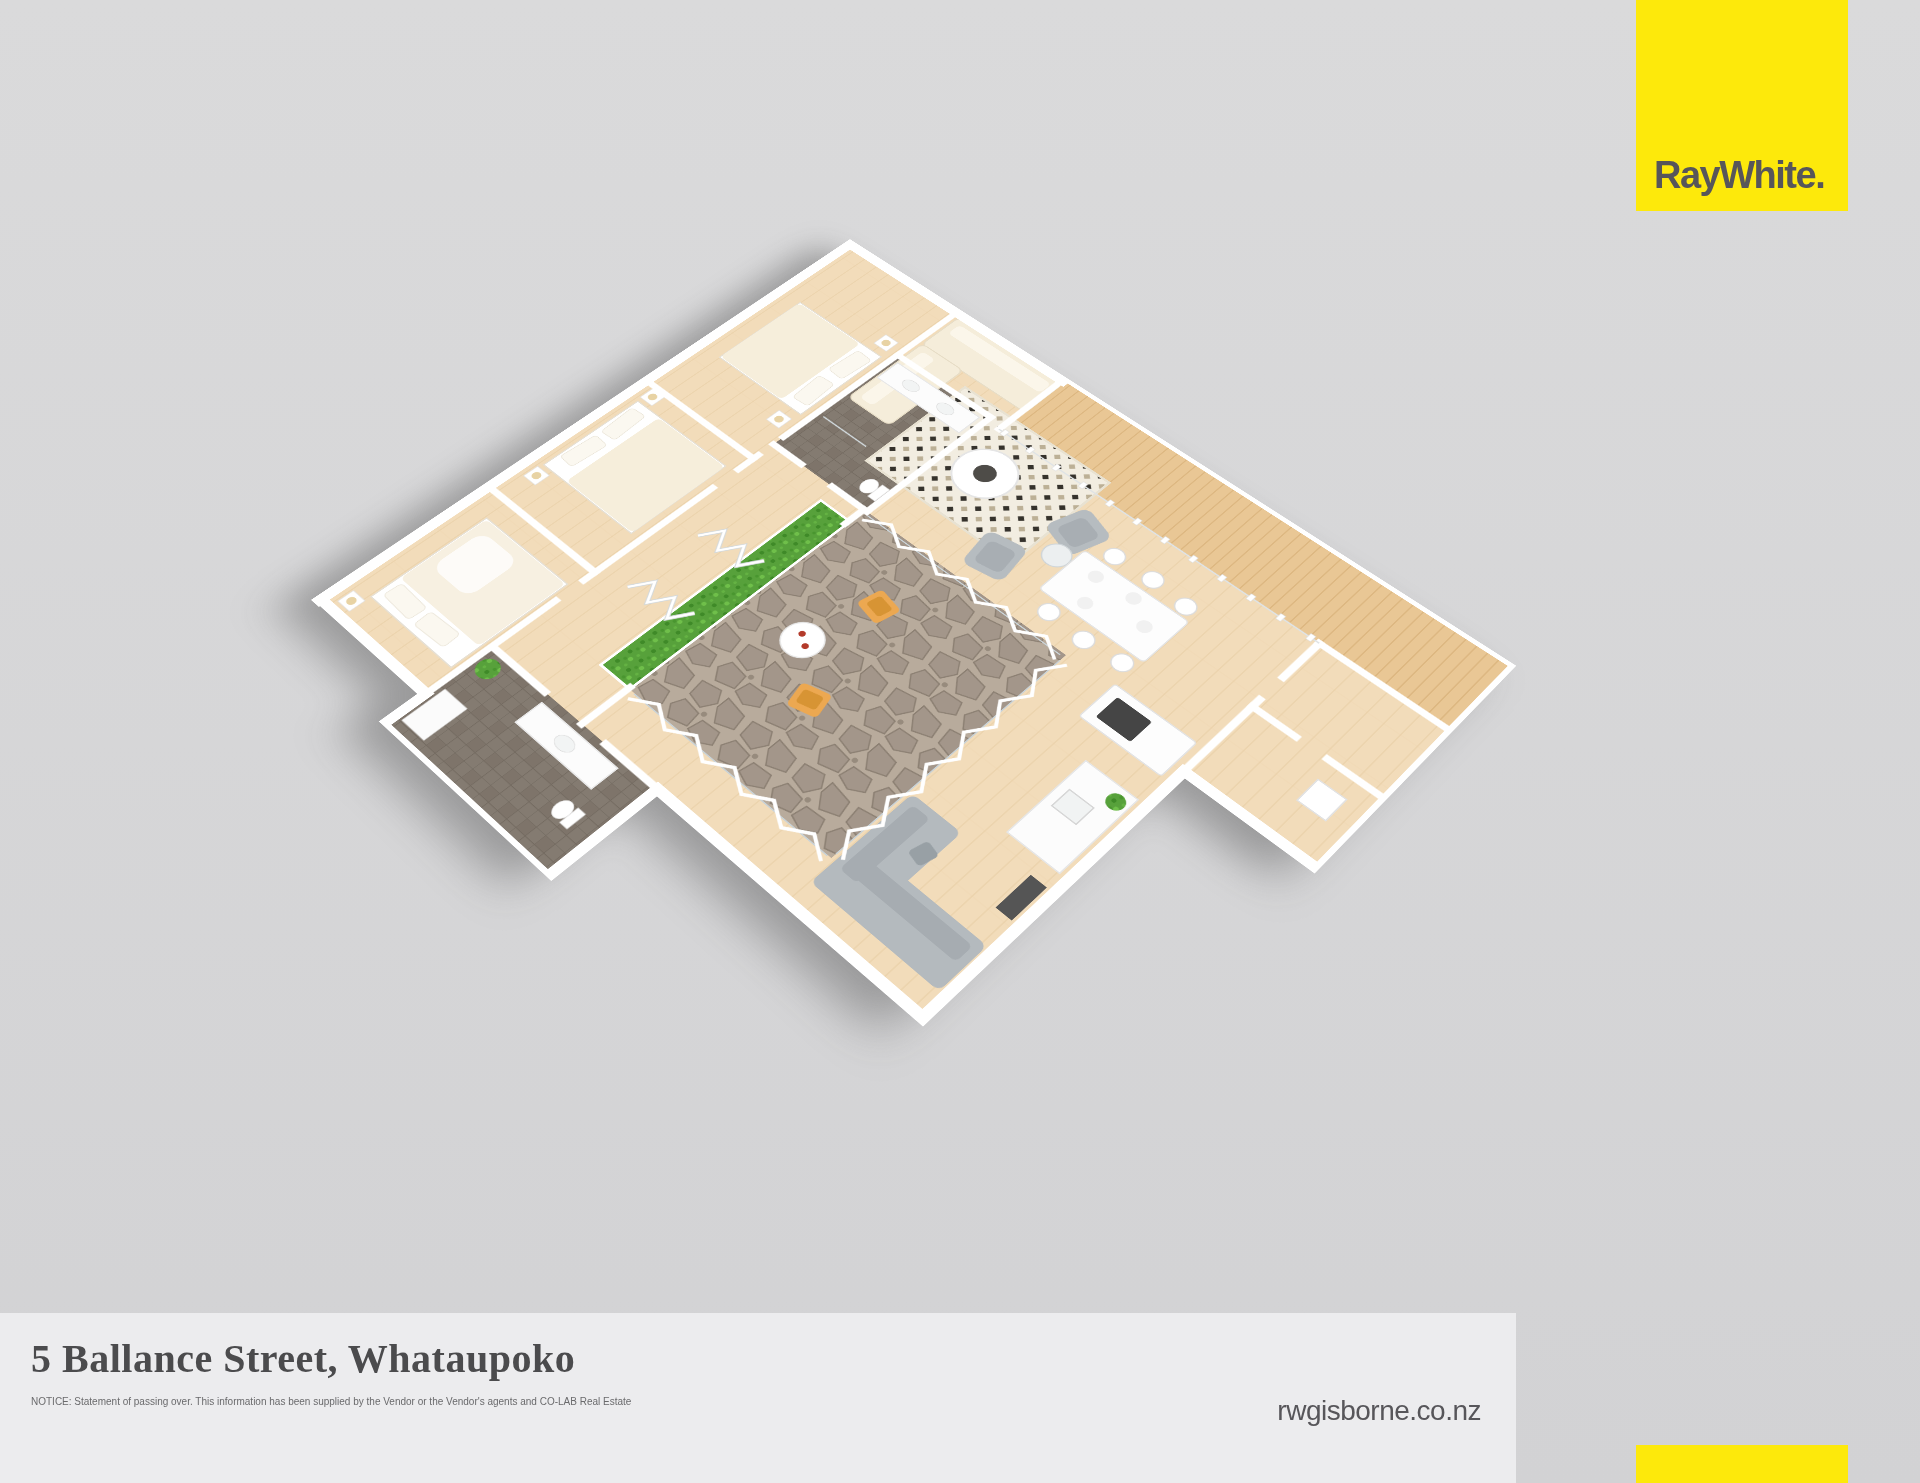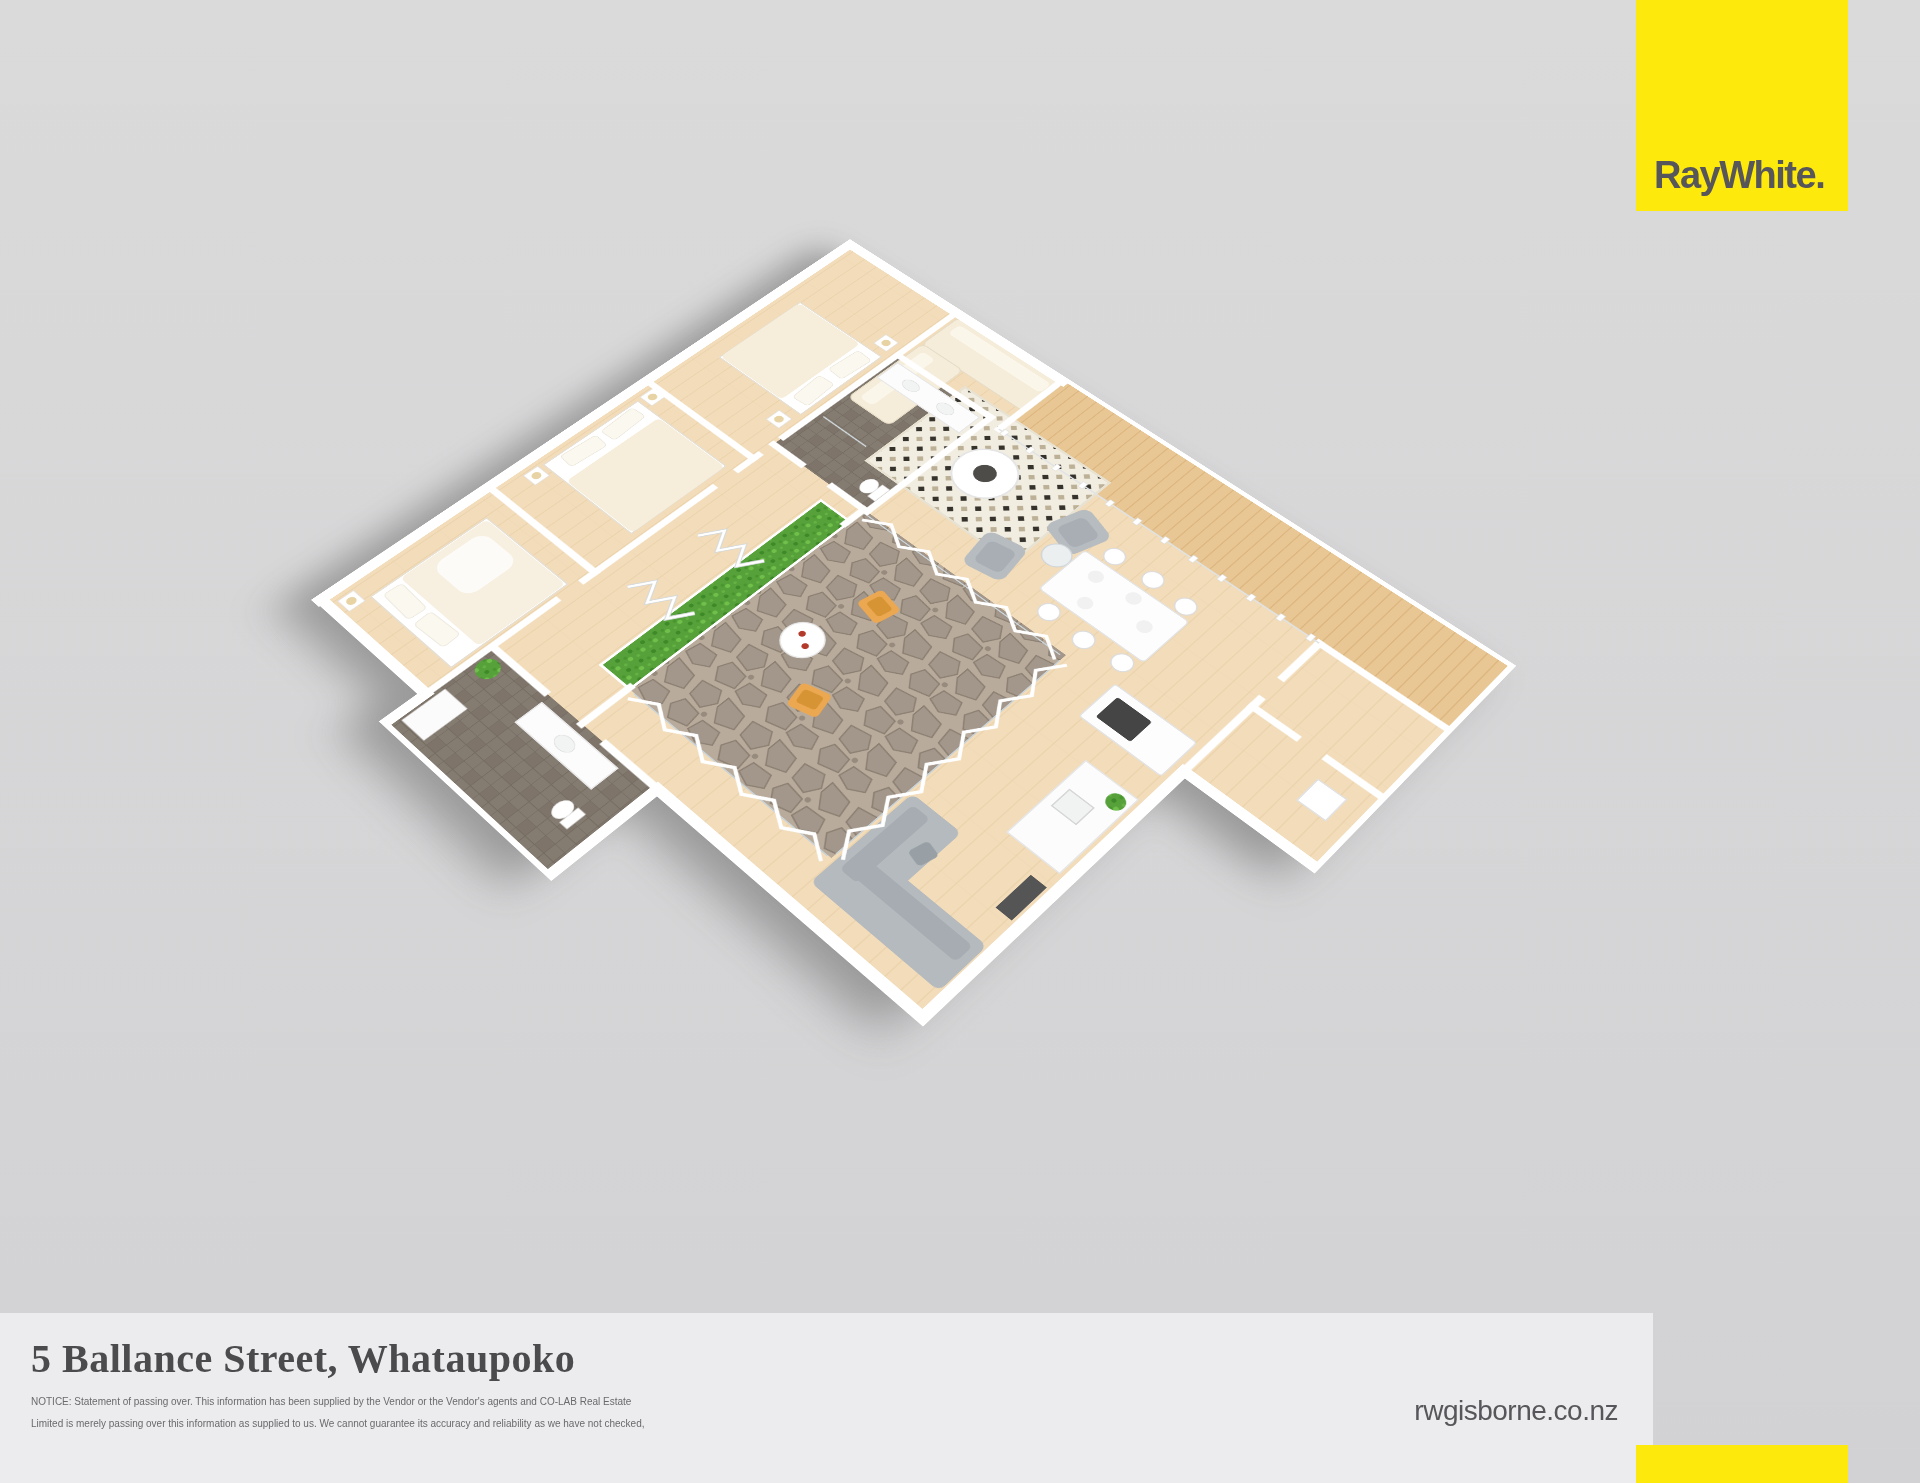--- a/index.html
+++ b/index.html
@@ -7,21 +7,21 @@
        font-family:"Liberation Sans",sans-serif;
        background:linear-gradient(var(--bg-top,#dadadb),var(--bg-bottom,#d2d2d4));}
   .logo-block{position:absolute;left:1636px;top:0;width:212px;height:211px;
        background:var(--brand-yellow,#fde90b);display:flex;align-items:flex-end;}
   .logo-text{font-weight:bold;font-size:38px;letter-spacing:-1.5px;
        color:var(--logo-gray,#57565a);padding:0 0 14px 18px;white-space:nowrap;}
   .plan-wrap{position:absolute;left:270px;top:95px;width:1240px;height:1100px;
        transform:perspective(3400px) scaleX(0.75) rotateX(54deg) rotateZ(44deg);
        transform-origin:620px 550px;
        filter:drop-shadow(-28px 42px 30px rgba(80,80,80,0.45));}
-  .footer{position:absolute;left:0;top:1313px;width:1653px;height:170px;
+  .footer{position:absolute;left:0;top:1313px;width:1516px;height:170px;
        background:var(--footer-bg,#ececee);}
   .footer h1{position:absolute;left:31px;top:22px;margin:0;
        font-family:"Liberation Serif",serif;font-weight:bold;font-size:40px;
        color:var(--title-gray,#4b4b4d);letter-spacing:0.5px;}
   .notice{position:absolute;left:31px;top:78px;margin:0;font-size:10px;
        line-height:21.5px;color:var(--notice-gray,#6a6a6c);}
   .website{position:absolute;right:35px;top:82px;font-size:28px;letter-spacing:-0.5px;
        color:var(--logo-gray,#57565a);}
   .yellow-footer-block{position:absolute;left:1636px;top:132px;width:212px;height:38px;
        background:var(--brand-yellow,#fde90b);}
@@ -308,17 +308,17 @@
           <rect x="962" y="144" width="8" height="12" fill="#ffffff" stroke="#dadada" stroke-width="0.8"></rect>
           <rect x="1012" y="144" width="8" height="12" fill="#ffffff" stroke="#dadada" stroke-width="0.8"></rect>
         </g>
   </g>
 </svg>
 </div>
 
 <div class="footer">
   <h1>5 Ballance Street, Whataupoko</h1>
   <p class="notice"><span>NOTICE: Statement of passing over. This information has been supplied by the Vendor or the Vendor's agents and CO-LAB Real Estate</span><br>
-    <span>Limited is merely passing over this information as supplied to us. We cannot guarantee its accuracy and reliability as we have not checked,</span><br>
+    <br>
     </p>
   <div class="website">rwgisborne.co.nz</div>
   <div class="yellow-footer-block"></div>
 </div>
 
 </body></html>

